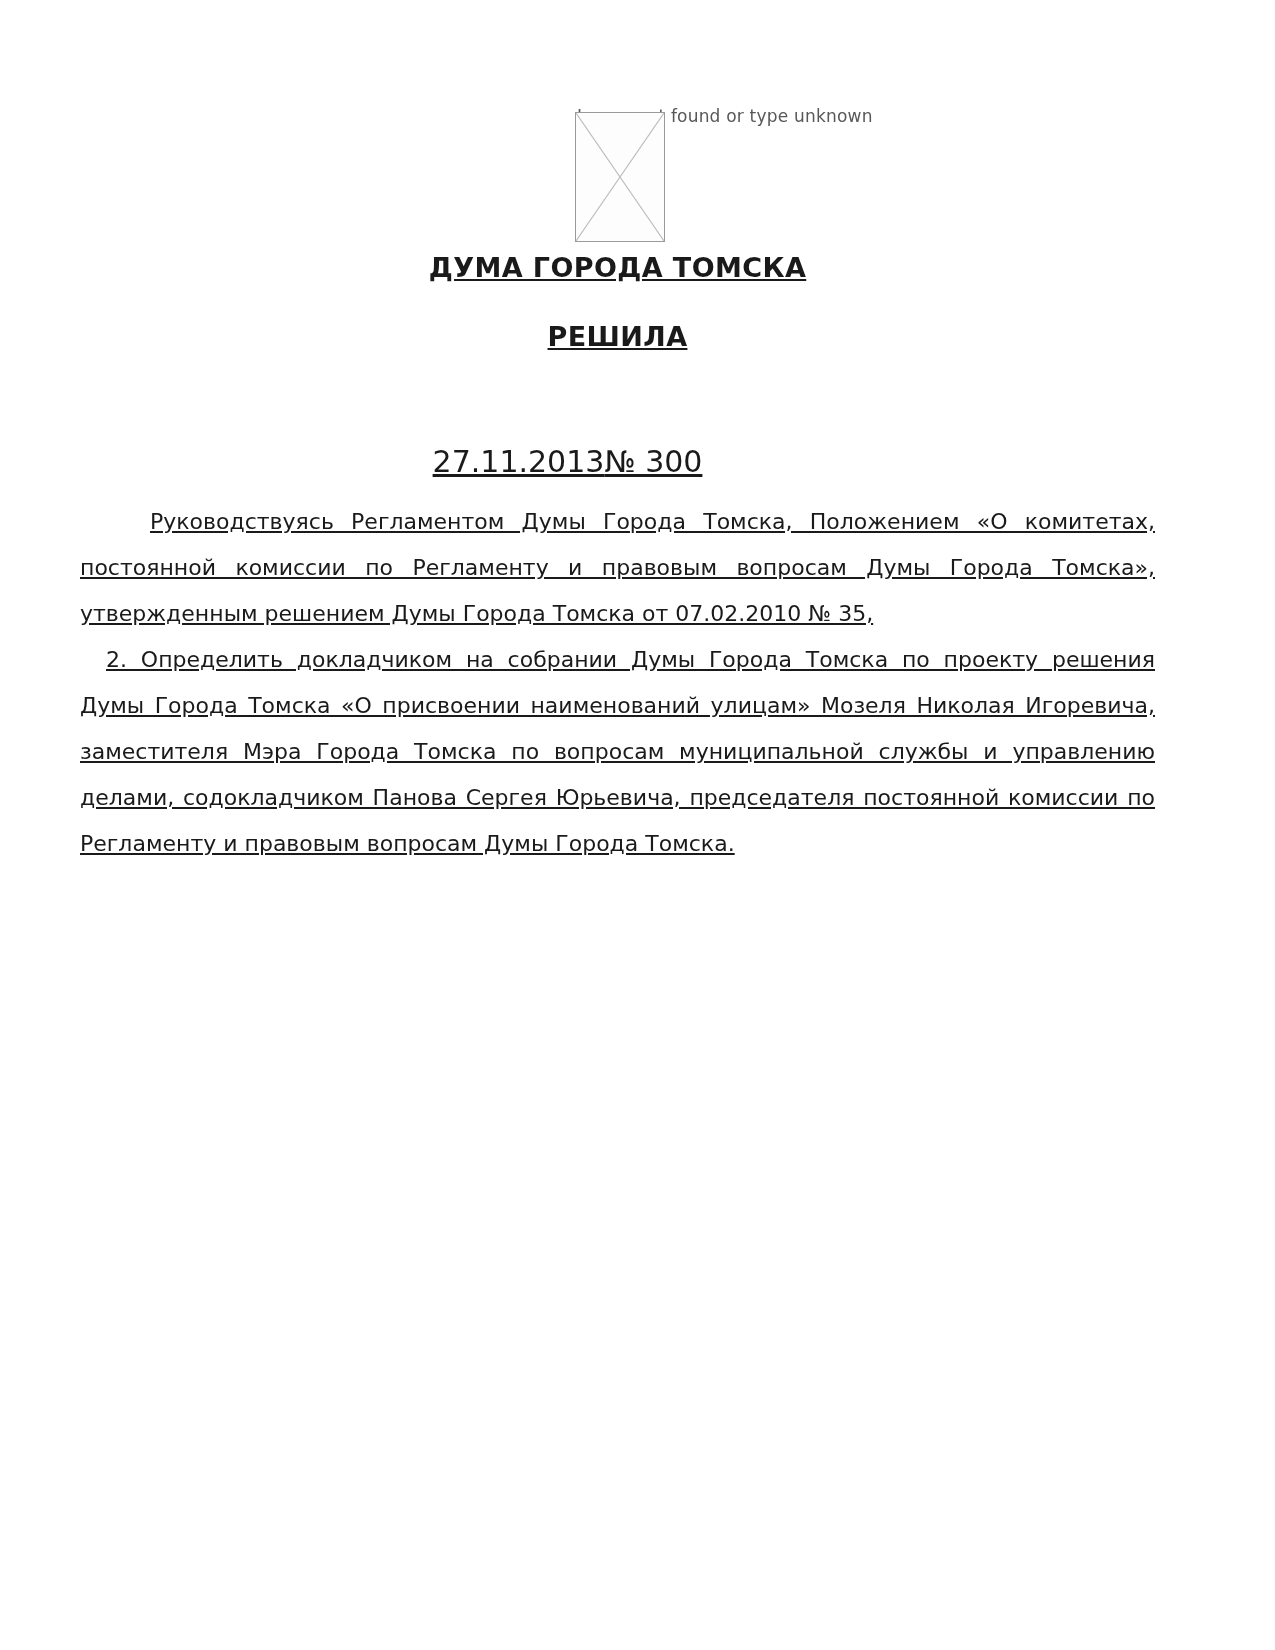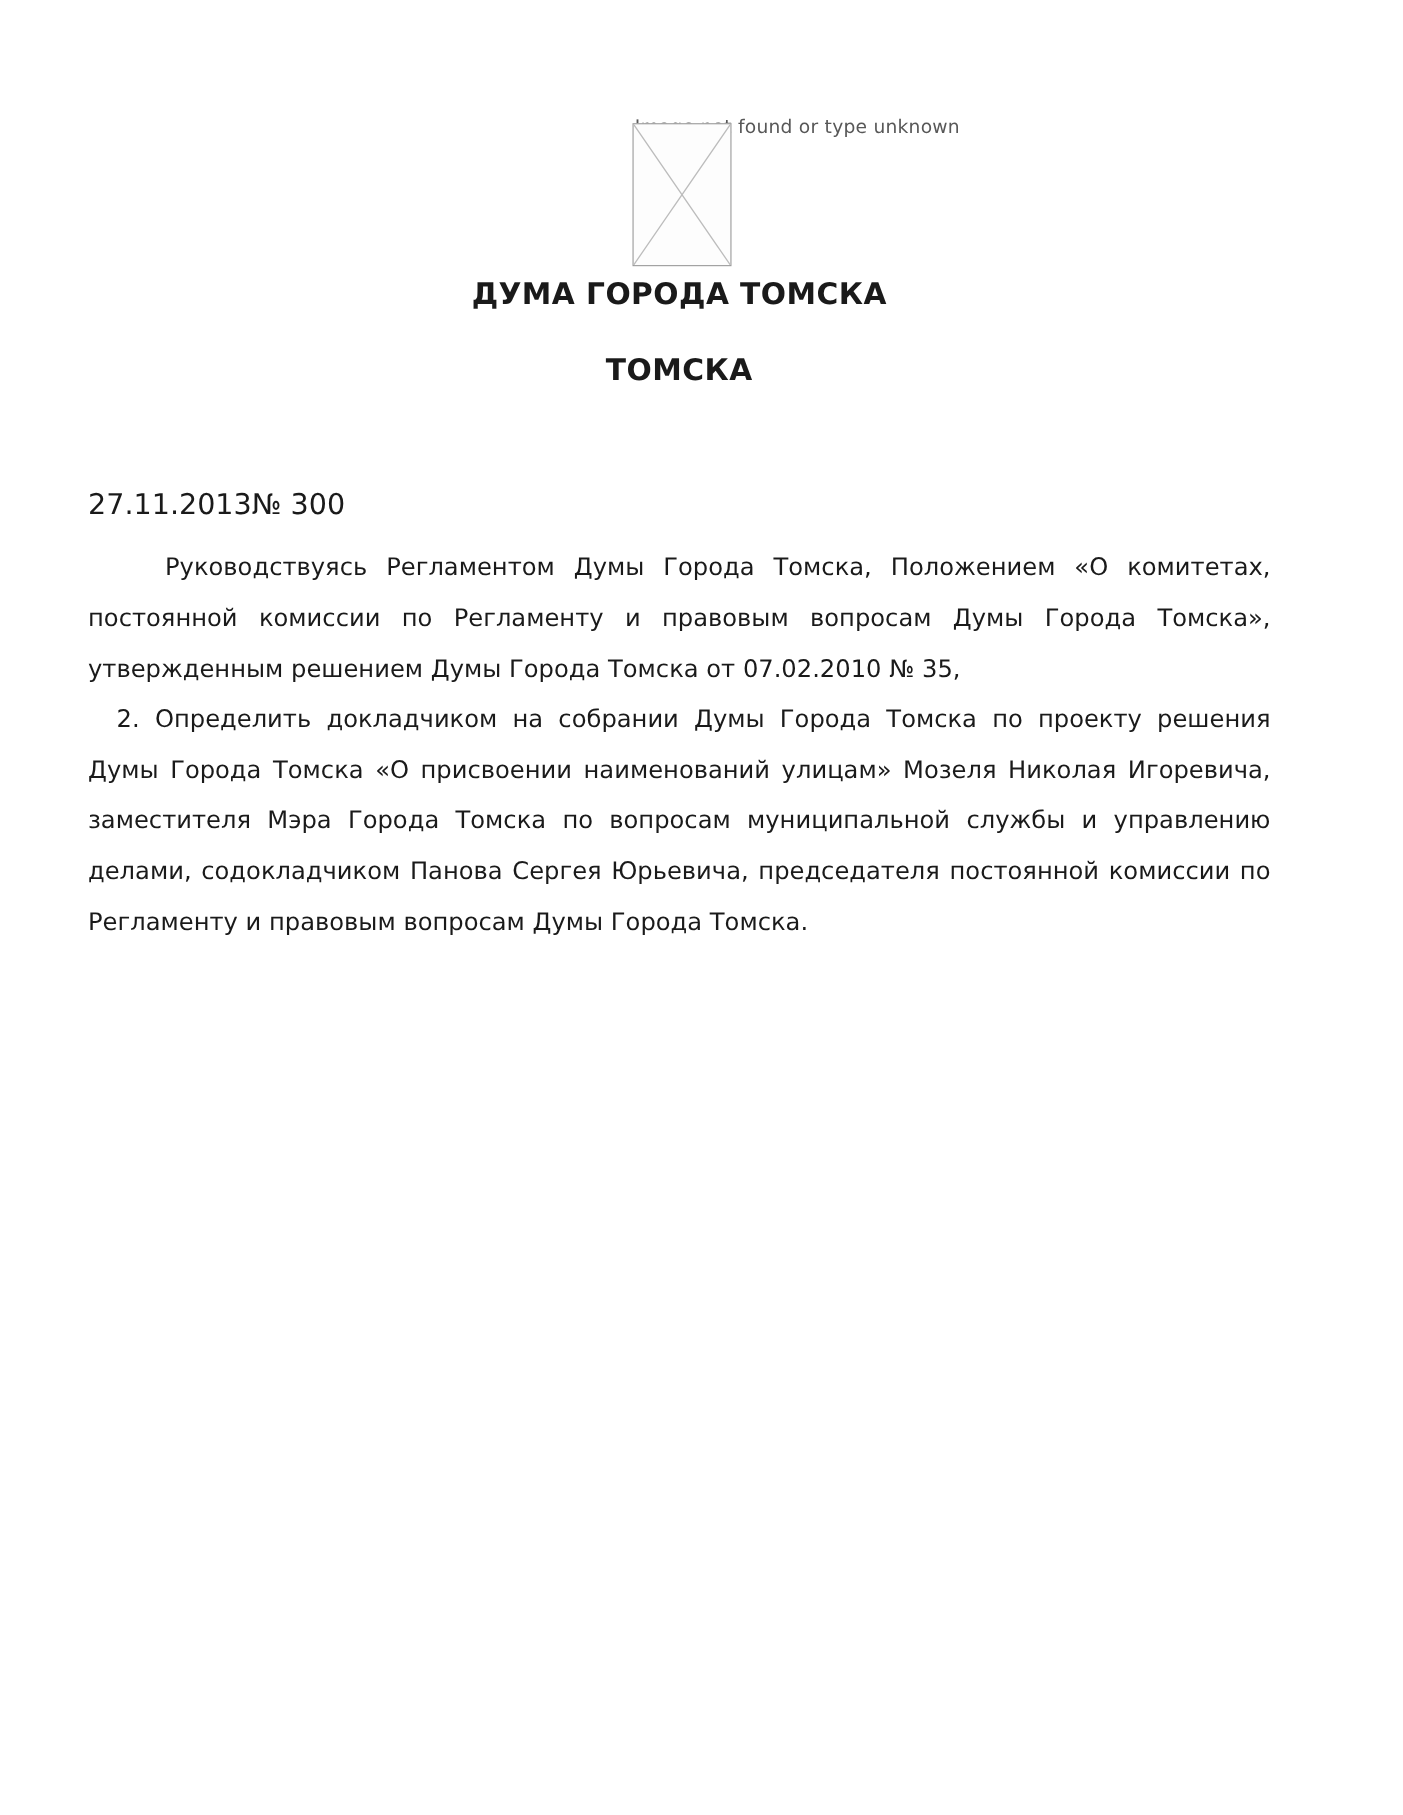--- a/index.html
+++ b/index.html
@@ -28,20 +28,21 @@
     position: absolute;
     left: 577px;
     top: 106px;
     font-size: 17px;
     color: #585858;
     white-space: nowrap;
     letter-spacing: 0.2px;
   }
   .content {
     padding: 252px 120px 0 80px; 
+    text-decoration: underline;
   }
   .h-org {
     text-align: center;
     font-weight: bold;
     font-size: 27px;
     letter-spacing: 0.4px;
     margin-bottom: 38px;
   }
   .h-commission {
     text-align: center;
@@ -53,23 +54,23 @@
   }
   .h-doctype {
     text-align: center;
     font-weight: bold;
     font-size: 27px;
     letter-spacing: 0.4px;
     margin-bottom: 92px;
   }
   .meta-row {
     display: flex;
-    justify-content: flex-start;
+    justify-content: center;
     align-items: baseline;
-    font-size: 26px;
+    font-size: 30px;
     margin-bottom: 20px;
   }
   .meta-number { margin-right: 100px; }
   .subject {
     width: 475px;
     font-weight: bold;
     font-size: 22px;
     line-height: 46px;
     text-align: justify;
     margin-bottom: 38px;
@@ -100,21 +101,21 @@
       <line x1="0" y1="0" x2="90" y2="130" stroke="#bcbcbc" stroke-width="1.2"></line>
       <line x1="90" y1="0" x2="0" y2="130" stroke="#bcbcbc" stroke-width="1.2"></line>
     </svg>
   </div>
 
   <div class="content">
 
     <div class="h-org">ДУМА ГОРОДА ТОМСКА</div>
 
 
-    <div class="h-doctype">ТОМСКА</div>
+    <div class="h-doctype">РЕШИЛА</div>
 
     <div class="meta-row">
       <span class="meta-date">27.11.2013</span>
       <span class="meta-number">№ 300</span>
     </div>
 
 
     <p class="para preamble">Руководствуясь Регламентом Думы Города Томска, Положением «О комитетах, постоянной комиссии по Регламенту и правовым вопросам Думы Города Томска», утвержденным решением Думы Города Томска от 07.02.2010 № 35,</p>
 
 

